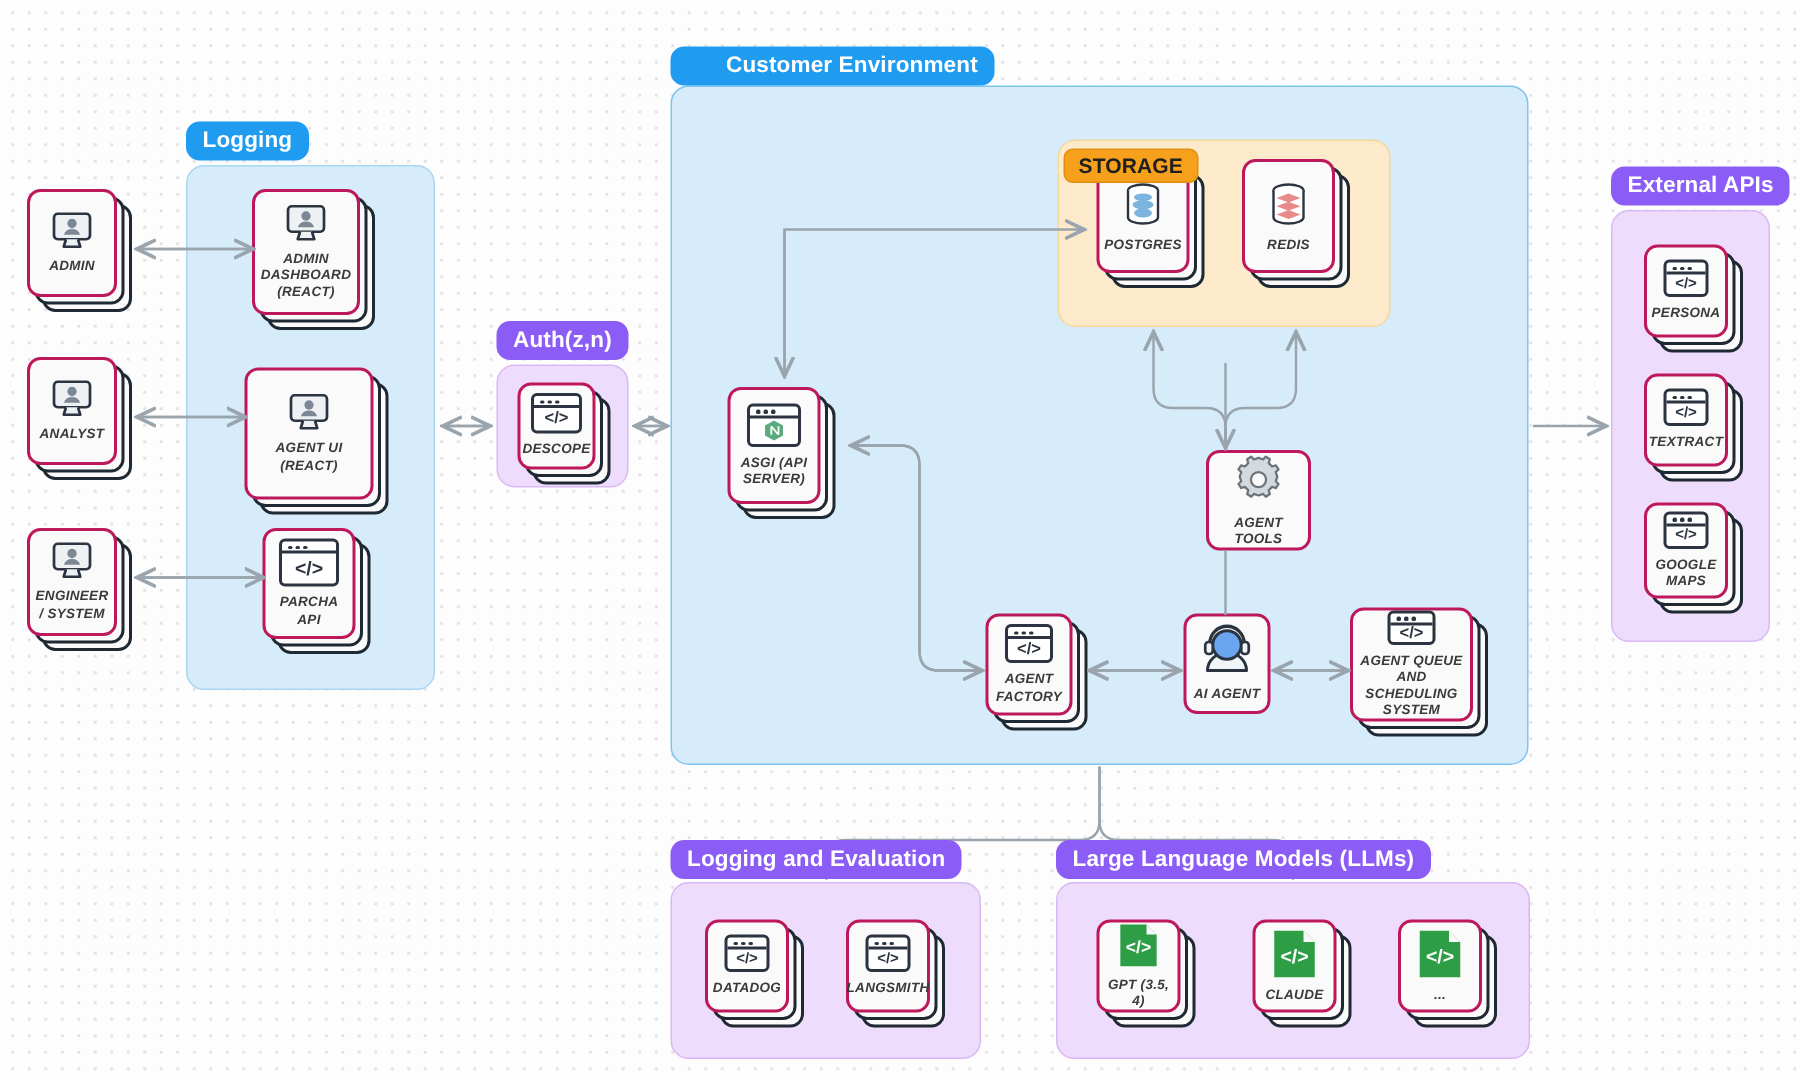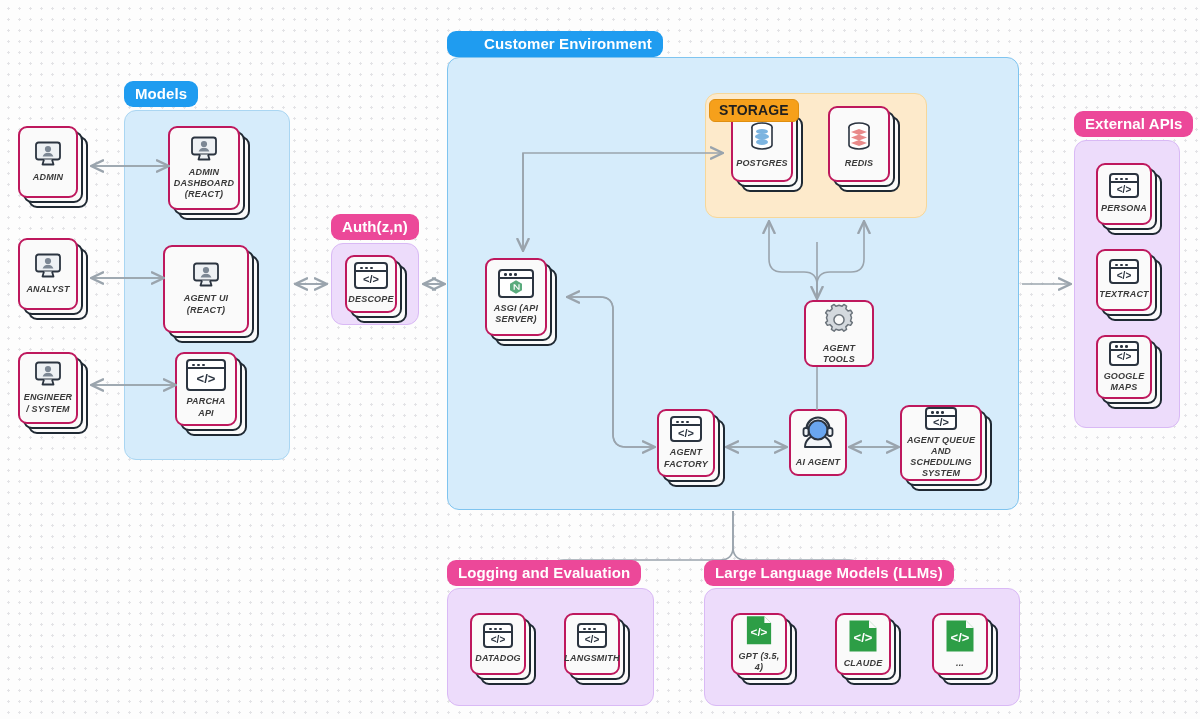--- a/index.html
+++ b/index.html
@@ -20,21 +20,21 @@
   .panel.bigblue{background:#d6ecfb;border:1px solid #7fc4ef;}
   .panel.purple{background:#eddcfb;border:1px solid #d9b9f5;}
   .panel.orange{background:#fdeacb;border:1px solid #f6d79a;}
 
   .badge{
     position:absolute;z-index:9;color:#fff;border-radius:9px;
     font-size:15px;font-weight:bold;letter-spacing:.1px;
     padding:4px 11px 5px 11px;white-space:nowrap;line-height:1.15;
   }
   .badge.blue{background:#1f9cf0;}
-  .badge.purple{background:#ec4899;}
+  .badge.purple{background:#8b5cf6;}
   .badge.orange{background:#f6a01b;color:#1f1f1f;border-radius:6px;font-size:14px;
                 border:1px solid #e08f10;padding:2px 9px 3px 9px;}
 
   
   .node{position:absolute;z-index:5;box-sizing:border-box;}
   .node .card{
     position:relative;width:100%;height:100%;box-sizing:border-box;
     background:#fafafa;border:2px solid #be185d;border-radius:9px;
     display:flex;flex-direction:column;align-items:center;justify-content:center;
     z-index:3;
@@ -79,21 +79,21 @@
   <div class="panel purple" style="left:331px;top:243px;width:88px;height:82px;"></div>
 
   <div class="panel orange" style="left:705px;top:93px;width:222px;height:125px;"></div>
 
   <div class="panel purple" style="left:1074px;top:140px;width:106px;height:288px;"></div>
 
   <div class="panel purple" style="left:447px;top:588px;width:207px;height:118px;"></div>
 
   <div class="panel purple" style="left:704px;top:588px;width:316px;height:118px;"></div>
 
-  <div class="badge blue" style="left:124px;top:81px;">Models</div>
+  <div class="badge blue" style="left:124px;top:81px;">Logging</div>
   <div class="badge blue" style="left:447px;top:31px;padding-left:37px;">Customer Environment</div>
   <div class="badge purple" style="left:331px;top:214px;">Auth(z,n)</div>
   <div class="badge orange" style="left:709px;top:99px;">STORAGE</div>
   <div class="badge purple" style="left:1074px;top:111px;">External APIs</div>
   <div class="badge purple" style="left:447px;top:560px;">Logging and Evaluation</div>
   <div class="badge purple" style="left:704px;top:560px;">Large Language Models (LLMs)</div>
 
   <svg class="wires" viewBox="0 0 1200 719">
     <defs>
       <marker id="ah" markerWidth="9" markerHeight="9" refX="7.5" refY="4.5" orient="auto">

